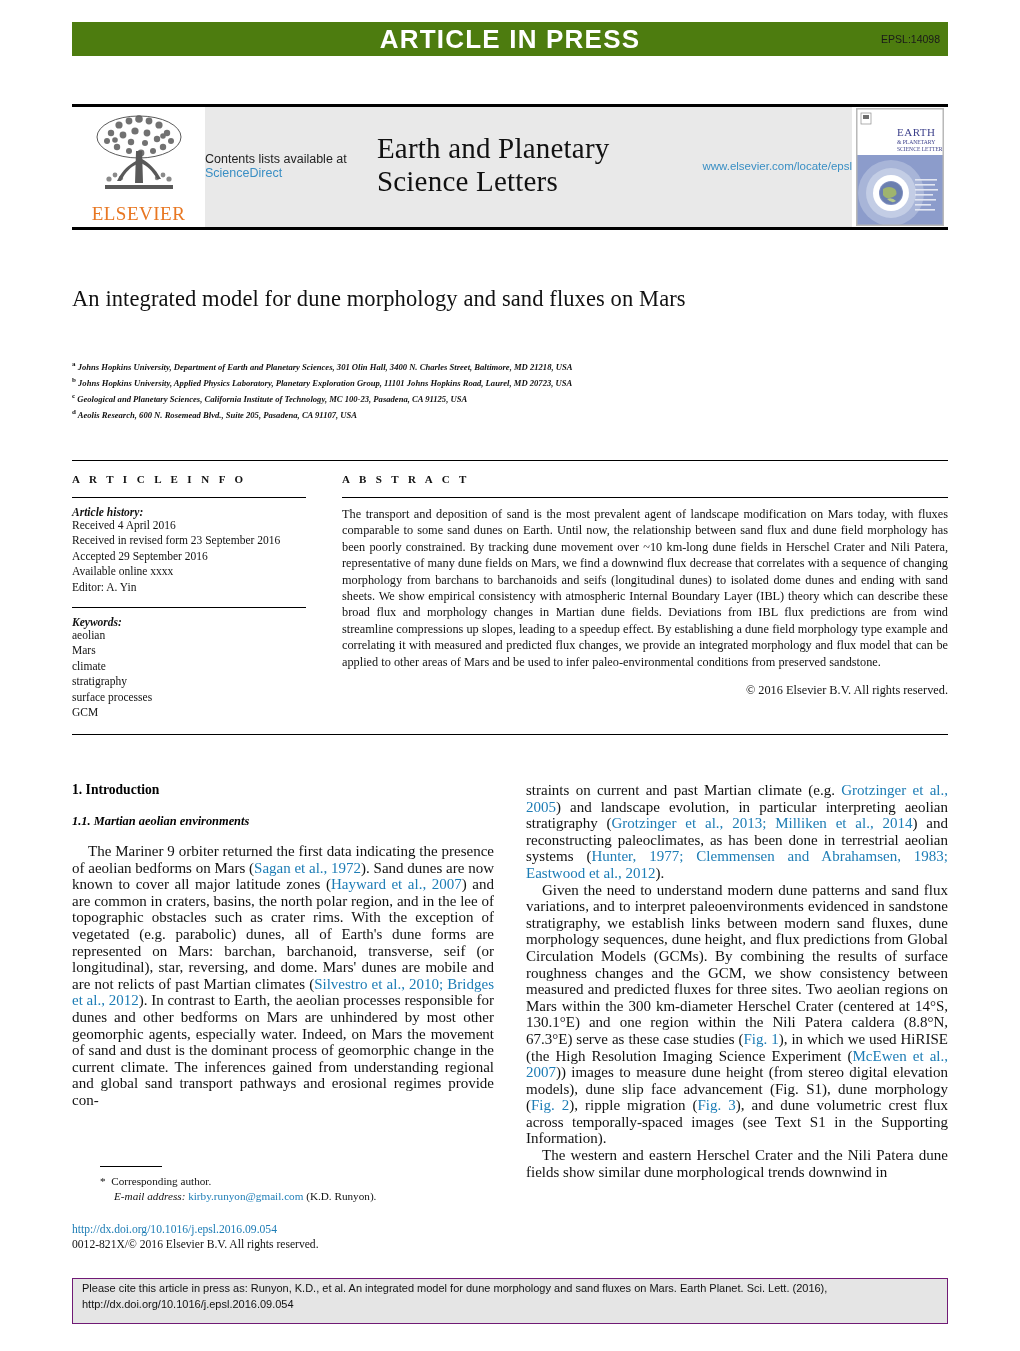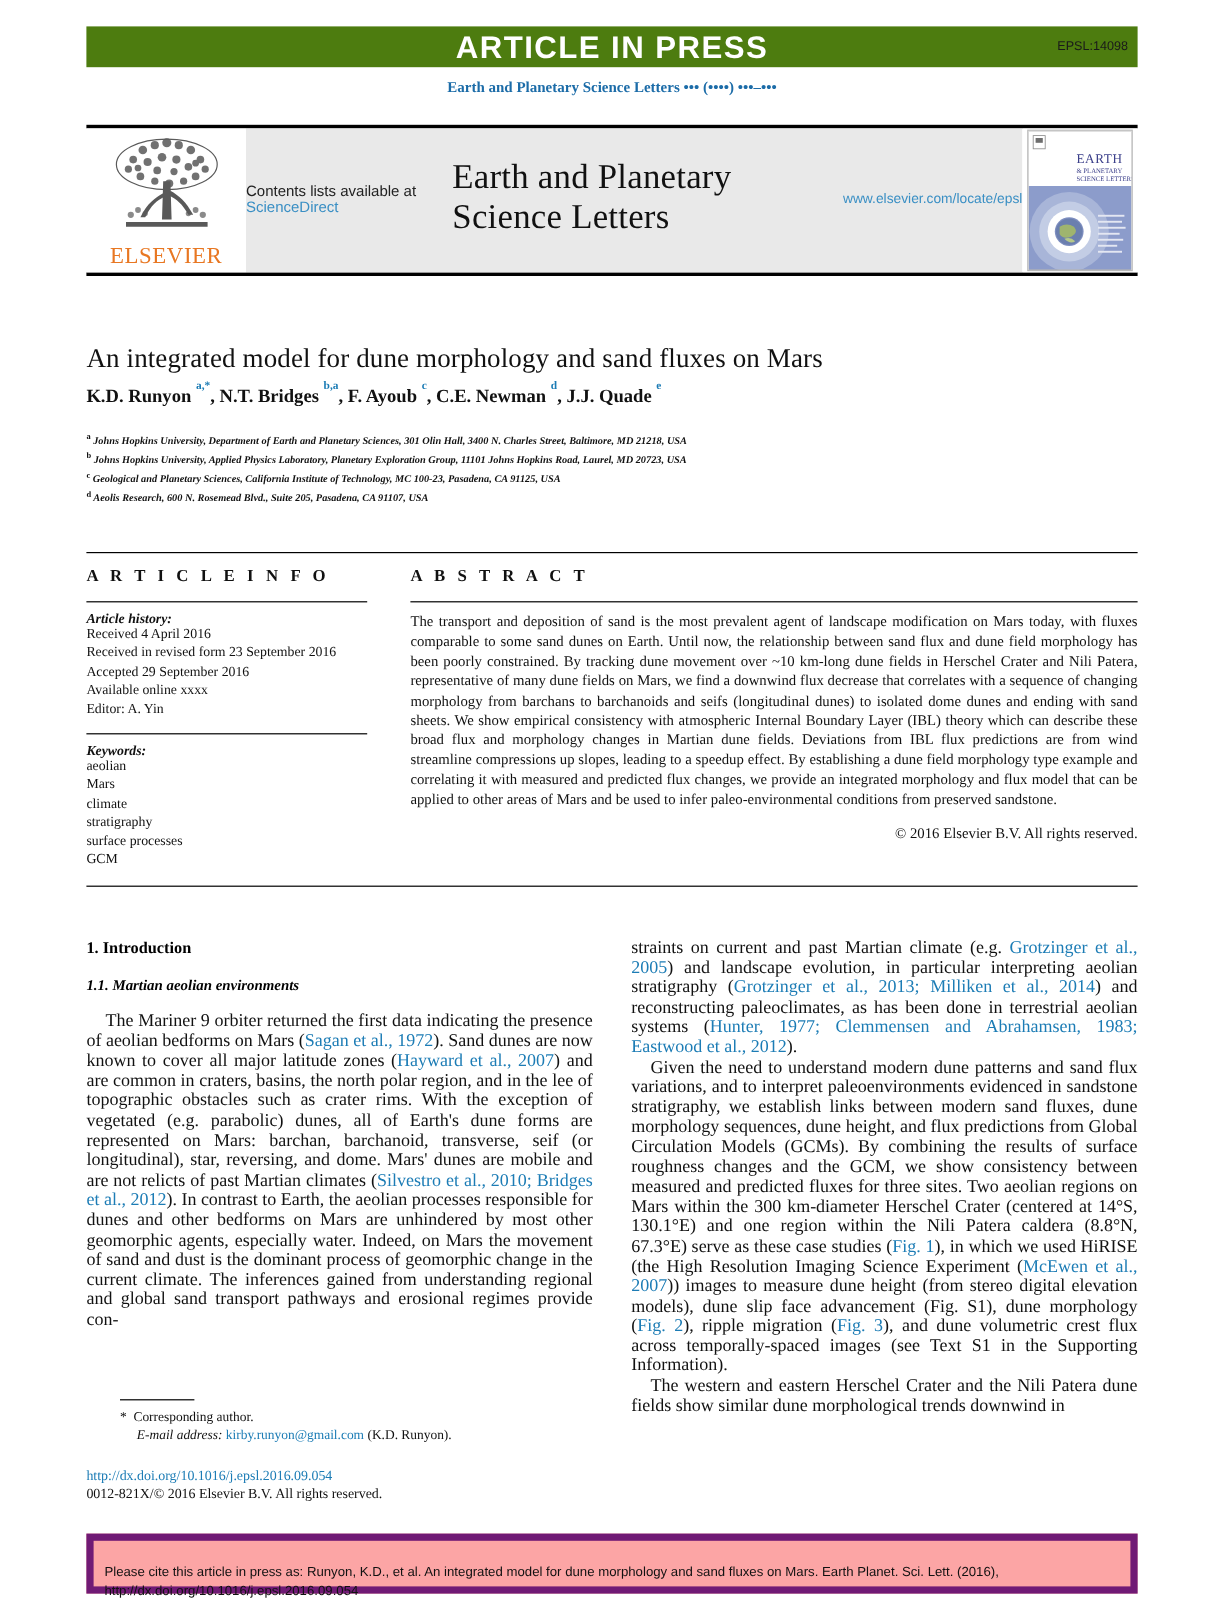--- a/index.html
+++ b/index.html
@@ -200,21 +200,21 @@
     box-sizing: border-box;
   }
   .abs-col {
     flex: 1 1 auto;
     padding-left: 10px;
     box-sizing: border-box;
   }
   .sec-head {
     font-family: "Liberation Serif", serif;
     font-weight: bold;
-    font-size: 14px;
+    font-size: 11px;
     letter-spacing: 3.4px;
     color: #111;
     margin-bottom: 12px;
   }
   .rule { border-top: 1.4px solid #000; margin: 0 0 8px 0; }
   .info-sub {
     font-family: "Liberation Serif", serif;
     font-style: italic;
     font-weight: bold;
     font-size: 11.5px;
@@ -312,43 +312,42 @@
     color: #111;
   }
 
   
   .cite-box {
     position: absolute;
     left: 72px;
     top: 1278px;
     width: 876px;
     height: 46px;
-    background: #fca5a5;
-    border: 6px solid #701a75;
-    box-sizing: border-box;
-    padding: 19px 9px;
+    background: #e5e5e5;
+    border: 1px solid #701a75;
+    box-sizing: border-box;
+    padding: 2px 9px;
   }
   .cite-line {
     font-family: "Liberation Sans", sans-serif;
     font-size: 11px;
     line-height: 15.5px;
     color: #111;
   }
 </style>
 </head>
 <body>
 
 <div class="page">
 
   <div class="aip-banner">
     <span class="aip-text">ARTICLE IN PRESS</span>
     <span class="aip-code">EPSL:14098</span>
   </div>
 
-  <div class="running-line">Earth and Planetary Science Letters ••• (••••) •••–•••</div>
 
   <div class="masthead">
 
     <div class="elsevier-box">
       <svg class="tree-svg" width="96" height="92" viewBox="0 0 96 92">
         <g fill="#595959">
           <ellipse cx="48" cy="26" rx="42" ry="21" fill="none" stroke="#5a5a5a" stroke-width="1"></ellipse>
           <g opacity="0.85">
             <circle cx="20" cy="22" r="3.2"></circle>
               <circle cx="28" cy="14" r="3.6"></circle>
@@ -423,21 +422,20 @@
             <rect x="58" y="100" width="20" height="1.6"></rect>
           </g>
           <rect x="0" y="0" width="86" height="116" fill="none" stroke="#b5b5b5" stroke-width="1"></rect>
         </svg>
       </div>
     </div>
   </div>
 
   <div class="art-title">An integrated model for dune morphology and sand fluxes on Mars</div>
 
-  <div class="authors">K.D. Runyon <sup>a,*</sup>, N.T. Bridges <sup>b,a</sup>, F. Ayoub <sup>c</sup>, C.E. Newman <sup>d</sup>, J.J. Quade <sup>e</sup></div>
 
   <div class="affils">
       <div class="affil"><sup>a</sup> Johns Hopkins University, Department of Earth and Planetary Sciences, 301 Olin Hall, 3400 N. Charles Street, Baltimore, MD 21218, USA</div>
       <div class="affil"><sup>b</sup> Johns Hopkins University, Applied Physics Laboratory, Planetary Exploration Group, 11101 Johns Hopkins Road, Laurel, MD 20723, USA</div>
       <div class="affil"><sup>c</sup> Geological and Planetary Sciences, California Institute of Technology, MC 100-23, Pasadena, CA 91125, USA</div>
       <div class="affil"><sup>d</sup> Aeolis Research, 600 N. Rosemead Blvd., Suite 205, Pasadena, CA 91107, USA</div>
     </div>
 
   <div class="info-abstract">
     <div class="info-col">

